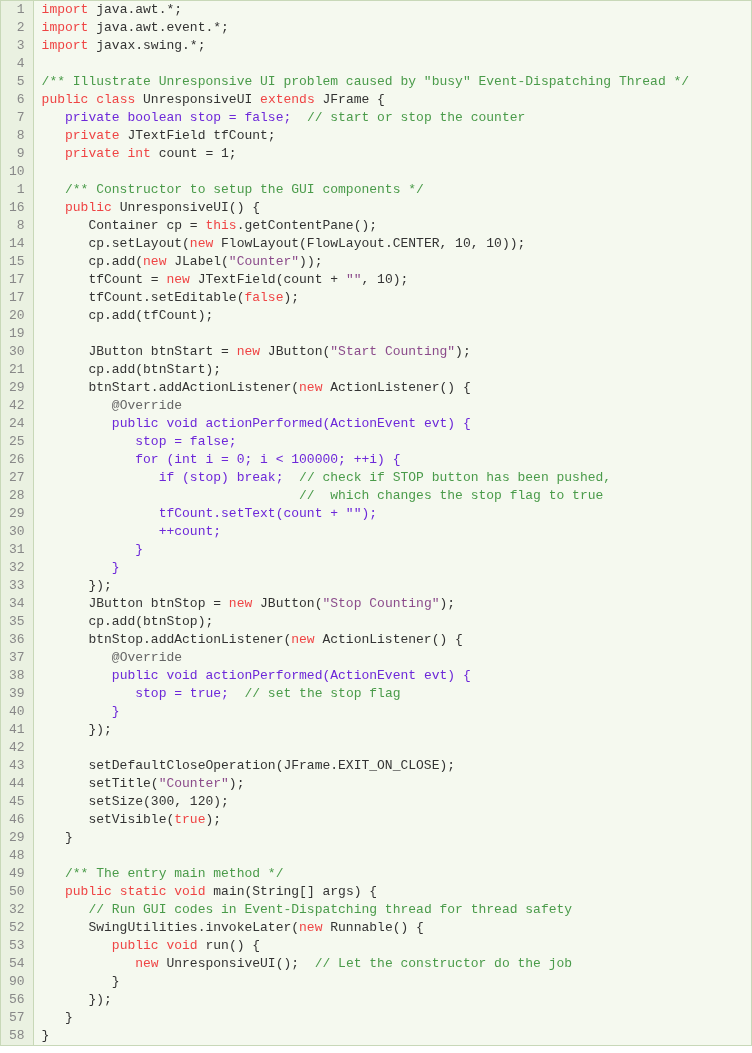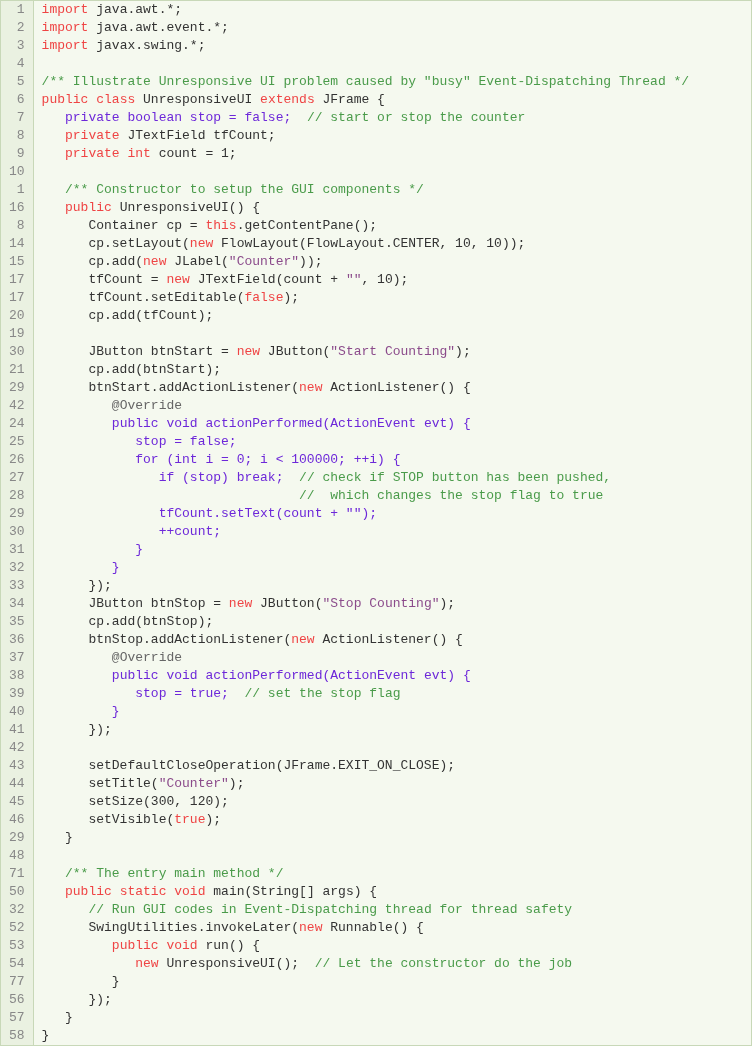--- a/index.html
+++ b/index.html
@@ -91,25 +91,25 @@
       <div>39</div>
       <div>40</div>
       <div>41</div>
       <div>42</div>
       <div>43</div>
       <div>44</div>
       <div>45</div>
       <div>46</div>
       <div>29</div>
       <div>48</div>
-      <div>71</div>
+      <div>49</div>
       <div>50</div>
       <div>32</div>
       <div>52</div>
       <div>53</div>
       <div>54</div>
-      <div>77</div>
+      <div>90</div>
       <div>56</div>
       <div>57</div>
       <div>58</div>
     </div>
   <div class="code" id="code"><div class="line"><span class="kw">import</span><span class="plain"> java.awt.*;</span></div><div class="line"><span class="kw">import</span><span class="plain"> java.awt.event.*;</span></div><div class="line"><span class="kw">import</span><span class="plain"> javax.swing.*;</span></div><div class="line"><span class="plain"> </span></div><div class="line"><span class="comment">/** Illustrate Unresponsive UI problem caused by "busy" Event-Dispatching Thread */</span></div><div class="line"><span class="kw">public</span><span class="plain"> </span><span class="kw">class</span><span class="plain"> UnresponsiveUI </span><span class="kw">extends</span><span class="plain"> JFrame {</span></div><div class="line"><span class="plain">   </span><span class="red">private boolean stop = false;</span><span class="plain">  </span><span class="comment">// start or stop the counter</span></div><div class="line"><span class="plain">   </span><span class="kw">private</span><span class="plain"> JTextField tfCount;</span></div><div class="line"><span class="plain">   </span><span class="kw">private</span><span class="plain"> </span><span class="kw">int</span><span class="plain"> count = 1;</span></div><div class="line"><span class="plain"> </span></div><div class="line"><span class="plain">   </span><span class="comment">/** Constructor to setup the GUI components */</span></div><div class="line"><span class="plain">   </span><span class="kw">public</span><span class="plain"> UnresponsiveUI() {</span></div><div class="line"><span class="plain">      Container cp = </span><span class="kw">this</span><span class="plain">.getContentPane();</span></div><div class="line"><span class="plain">      cp.setLayout(</span><span class="kw">new</span><span class="plain"> FlowLayout(FlowLayout.CENTER, 10, 10));</span></div><div class="line"><span class="plain">      cp.add(</span><span class="kw">new</span><span class="plain"> JLabel(</span><span class="str">"Counter"</span><span class="plain">));</span></div><div class="line"><span class="plain">      tfCount = </span><span class="kw">new</span><span class="plain"> JTextField(count + </span><span class="str">""</span><span class="plain">, 10);</span></div><div class="line"><span class="plain">      tfCount.setEditable(</span><span class="kw">false</span><span class="plain">);</span></div><div class="line"><span class="plain">      cp.add(tfCount);</span></div><div class="line"><span class="plain"> </span></div><div class="line"><span class="plain">      JButton btnStart = </span><span class="kw">new</span><span class="plain"> JButton(</span><span class="str">"Start Counting"</span><span class="plain">);</span></div><div class="line"><span class="plain">      cp.add(btnStart);</span></div><div class="line"><span class="plain">      btnStart.addActionListener(</span><span class="kw">new</span><span class="plain"> ActionListener() {</span></div><div class="line"><span class="plain">         </span><span class="ann">@Override</span></div><div class="line"><span class="plain">         </span><span class="red">public void actionPerformed(ActionEvent evt) {</span></div><div class="line"><span class="plain">            </span><span class="red">stop = false;</span></div><div class="line"><span class="plain">            </span><span class="red">for (int i = 0; i &lt; 100000; ++i) {</span></div><div class="line"><span class="plain">               </span><span class="red">if (stop) break;</span><span class="plain">  </span><span class="comment">// check if STOP button has been pushed,</span></div><div class="line"><span class="plain">                                 </span><span class="comment">//  which changes the stop flag to true</span></div><div class="line"><span class="plain">               </span><span class="red">tfCount.setText(count + "");</span></div><div class="line"><span class="plain">               </span><span class="red">++count;</span></div><div class="line"><span class="plain">            </span><span class="red">}</span></div><div class="line"><span class="plain">         </span><span class="red">}</span></div><div class="line"><span class="plain">      });</span></div><div class="line"><span class="plain">      JButton btnStop = </span><span class="kw">new</span><span class="plain"> JButton(</span><span class="str">"Stop Counting"</span><span class="plain">);</span></div><div class="line"><span class="plain">      cp.add(btnStop);</span></div><div class="line"><span class="plain">      btnStop.addActionListener(</span><span class="kw">new</span><span class="plain"> ActionListener() {</span></div><div class="line"><span class="plain">         </span><span class="ann">@Override</span></div><div class="line"><span class="plain">         </span><span class="red">public void actionPerformed(ActionEvent evt) {</span></div><div class="line"><span class="plain">            </span><span class="red">stop = true;</span><span class="plain">  </span><span class="comment">// set the stop flag</span></div><div class="line"><span class="plain">         </span><span class="red">}</span></div><div class="line"><span class="plain">      });</span></div><div class="line"><span class="plain"> </span></div><div class="line"><span class="plain">      setDefaultCloseOperation(JFrame.EXIT_ON_CLOSE);</span></div><div class="line"><span class="plain">      setTitle(</span><span class="str">"Counter"</span><span class="plain">);</span></div><div class="line"><span class="plain">      setSize(300, 120);</span></div><div class="line"><span class="plain">      setVisible(</span><span class="kw">true</span><span class="plain">);</span></div><div class="line"><span class="plain">   }</span></div><div class="line"><span class="plain"> </span></div><div class="line"><span class="plain">   </span><span class="comment">/** The entry main method */</span></div><div class="line"><span class="plain">   </span><span class="kw">public</span><span class="plain"> </span><span class="kw">static</span><span class="plain"> </span><span class="kw">void</span><span class="plain"> main(String[] args) {</span></div><div class="line"><span class="plain">      </span><span class="comment">// Run GUI codes in Event-Dispatching thread for thread safety</span></div><div class="line"><span class="plain">      SwingUtilities.invokeLater(</span><span class="kw">new</span><span class="plain"> Runnable() {</span></div><div class="line"><span class="plain">         </span><span class="kw">public</span><span class="plain"> </span><span class="kw">void</span><span class="plain"> run() {</span></div><div class="line"><span class="plain">            </span><span class="kw">new</span><span class="plain"> UnresponsiveUI();  </span><span class="comment">// Let the constructor do the job</span></div><div class="line"><span class="plain">         }</span></div><div class="line"><span class="plain">      });</span></div><div class="line"><span class="plain">   }</span></div><div class="line"><span class="plain">}</span></div></div>
 </div>
 
 </body></html>

